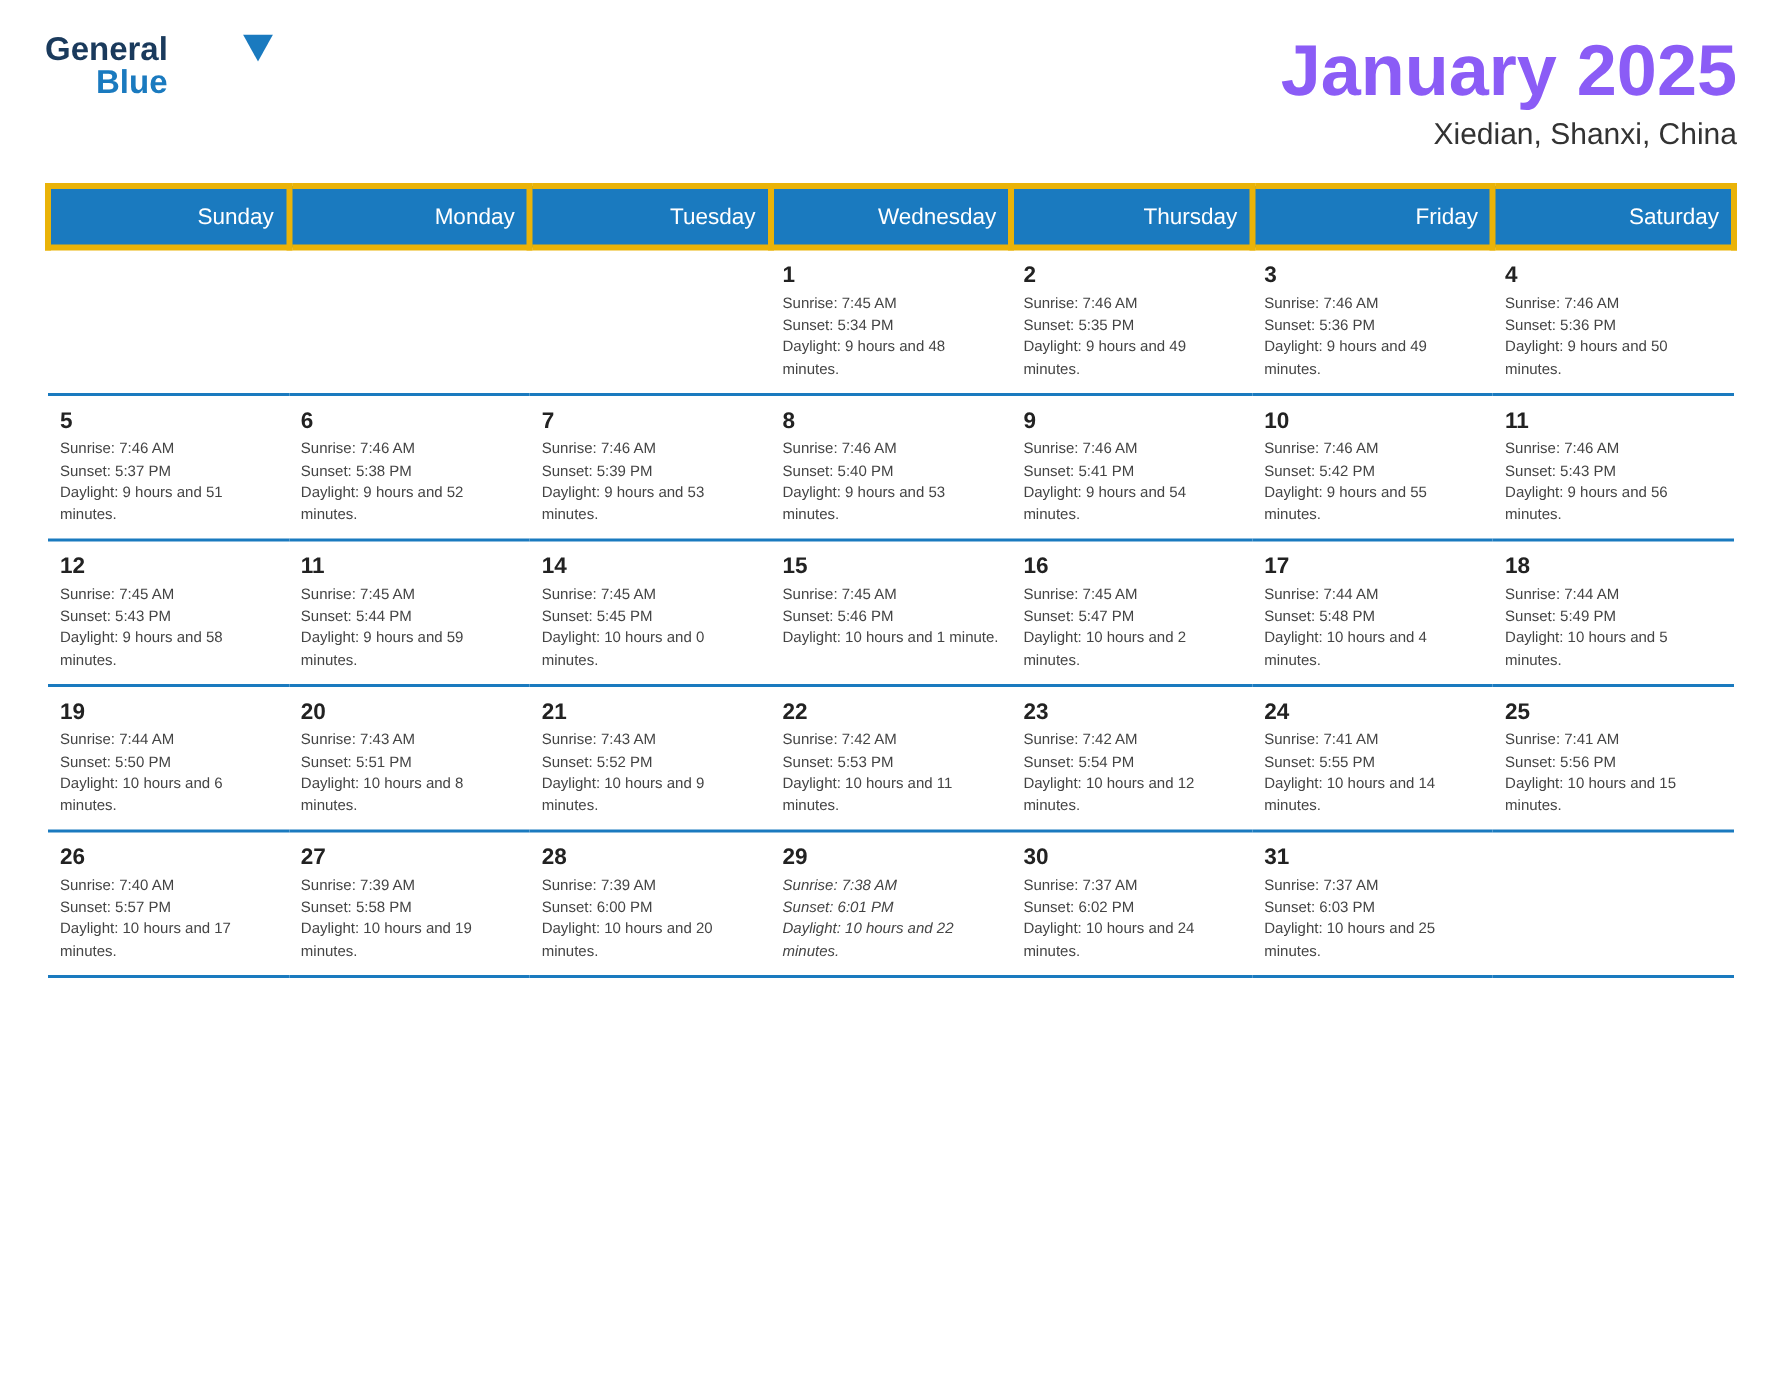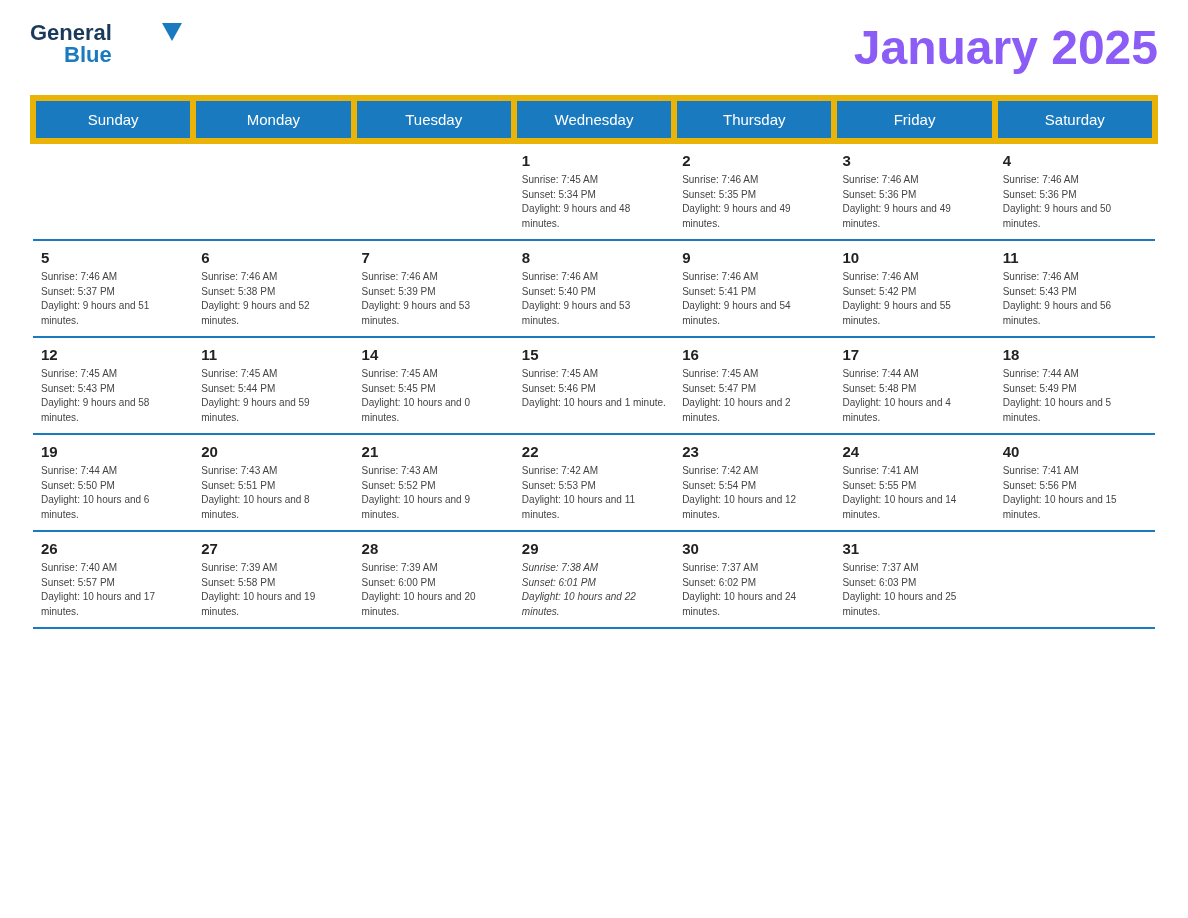--- a/index.html
+++ b/index.html
@@ -48,24 +48,24 @@
       width: 100%;
       border-collapse: collapse;
       table-layout: fixed;
     }
     thead tr {
       background-color: #1a7abf;
     }
     thead th {
       color: #fff;
       padding: 10px 8px;
-      text-align: center;
+      text-align: right;
       font-size: 15px;
       font-weight: normal;
-      border: 6px solid #eab308;
+      border: 4px solid #eab308;
       margin-left: 48px;
     }
     tbody tr {
       border-bottom: 2px solid #1a7abf;
     }
     tbody td {
       padding: 8px 8px;
       vertical-align: top;
       font-size: 13px;
       color: #333;
@@ -98,20 +98,21 @@
         <span class="logo-text-general">General</span>
         <svg width="20" height="20" viewBox="0 0 20 20" style="margin-left:2px; margin-top:0px;">
           <polygon points="0,0 20,0 10,18" fill="#1a7abf"></polygon>
         </svg>
       </div>
       <span class="logo-text-blue" style="margin-top:-4px;">Blue</span>
     </div>
   </div>
   <div class="title-section">
     <div class="main-title">January 2025</div>
+    <div class="subtitle">Xiedian, Shanxi, China</div>
   </div>
 </div>
 
 <table>
   <thead>
     <tr>
       <th>Sunday</th>
       <th>Monday</th>
       <th>Tuesday</th>
       <th>Wednesday</th>
@@ -269,21 +270,21 @@
 Sunset: 5:54 PM
 Daylight: 10 hours and 12 minutes.</div>
         </td>
         <td>
           <span class="day-number">24</span>
           <div class="day-info" style="white-space: pre-line;">Sunrise: 7:41 AM
 Sunset: 5:55 PM
 Daylight: 10 hours and 14 minutes.</div>
         </td>
         <td>
-          <span class="day-number">40</span>
+          <span class="day-number">25</span>
           <div class="day-info" style="white-space: pre-line;">Sunrise: 7:41 AM
 Sunset: 5:56 PM
 Daylight: 10 hours and 15 minutes.</div>
         </td>
       </tr>
       <tr>
         <td>
           <span class="day-number">26</span>
           <div class="day-info" style="white-space: pre-line;">Sunrise: 7:40 AM
 Sunset: 5:57 PM

